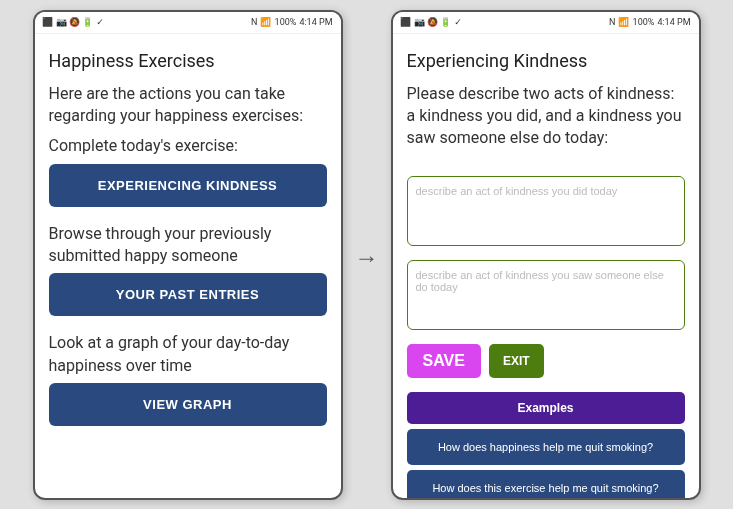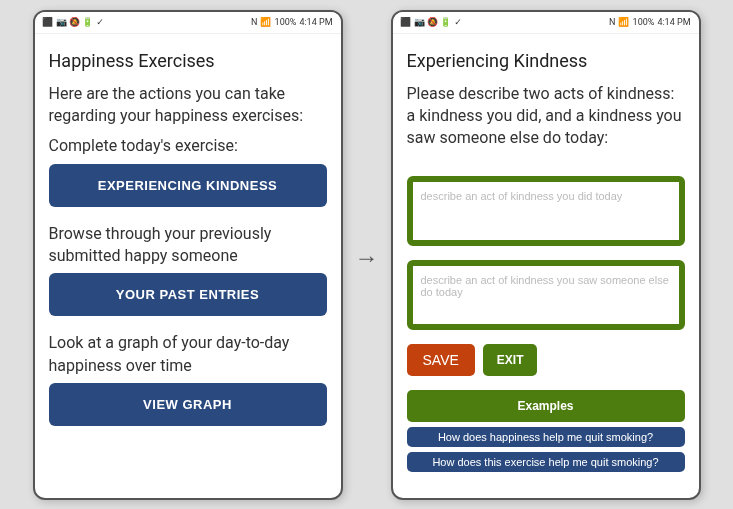--- a/index.html
+++ b/index.html
@@ -82,75 +82,75 @@
       letter-spacing: 0.5px;
       text-align: center;
       border: none;
       border-radius: 6px;
       cursor: pointer;
       margin-bottom: 16px;
     }
     .section-gap { margin-bottom: 6px; }
     .textarea-field {
       width: 100%;
-      border: 6px solid #4d7c0f;
+      border: 1px solid #4d7c0f;
       border-radius: 6px;
       padding: 8px;
       font-size: 11px;
       color: #aaa;
       resize: none;
       height: 70px;
       margin-bottom: 10px;
       font-family: Arial, sans-serif;
     }
     .textarea-field::placeholder { color: #bbb; }
     .action-row {
       display: flex;
       gap: 8px;
       margin-bottom: 14px;
     }
     .save-btn {
-      background: #c2410c;
+      background: #d946ef;
       color: #fff;
       border: none;
       border-radius: 5px;
       padding: 8px 16px;
-      font-size: 14px;
-      font-weight: 400;
+      font-size: 16px;
+      font-weight: 700;
       cursor: pointer;
     }
     .exit-btn {
       background: #4d7c0f;
       color: #fff;
       border: none;
       border-radius: 5px;
       padding: 8px 14px;
       font-size: 12px;
       font-weight: 700;
       cursor: pointer;
     }
     .examples-section { margin-top: 4px; }
     .examples-header-btn {
       display: block;
       width: 100%;
       padding: 9px 10px;
-      background: #4d7c0f;
+      background: #4c1d95;
       color: #fff;
       font-size: 12px;
       font-weight: 600;
       text-align: center;
       border: none;
       border-radius: 5px;
       cursor: pointer;
       margin-bottom: 5px;
     }
     .example-link-btn {
       display: block;
       width: 100%;
-      padding: 4px 10px;
+      padding: 12px 10px;
       background: #2a4a7f;
       color: #fff;
       font-size: 11px;
       font-weight: 500;
       text-align: center;
       border: none;
       border-radius: 5px;
       cursor: pointer;
       margin-bottom: 5px;
     }

